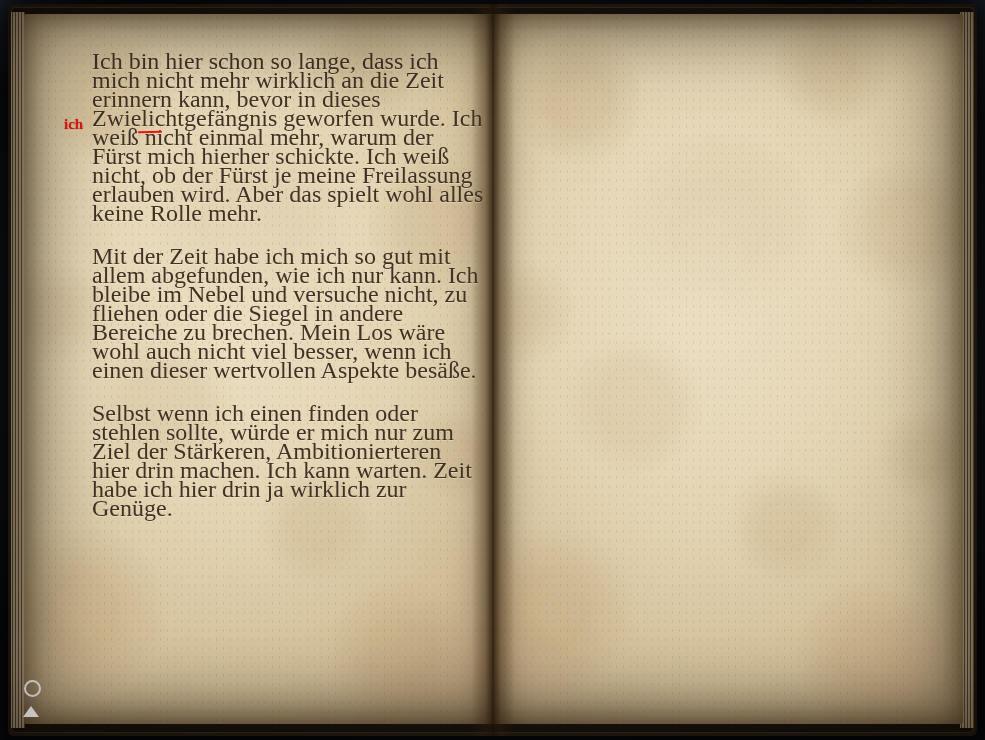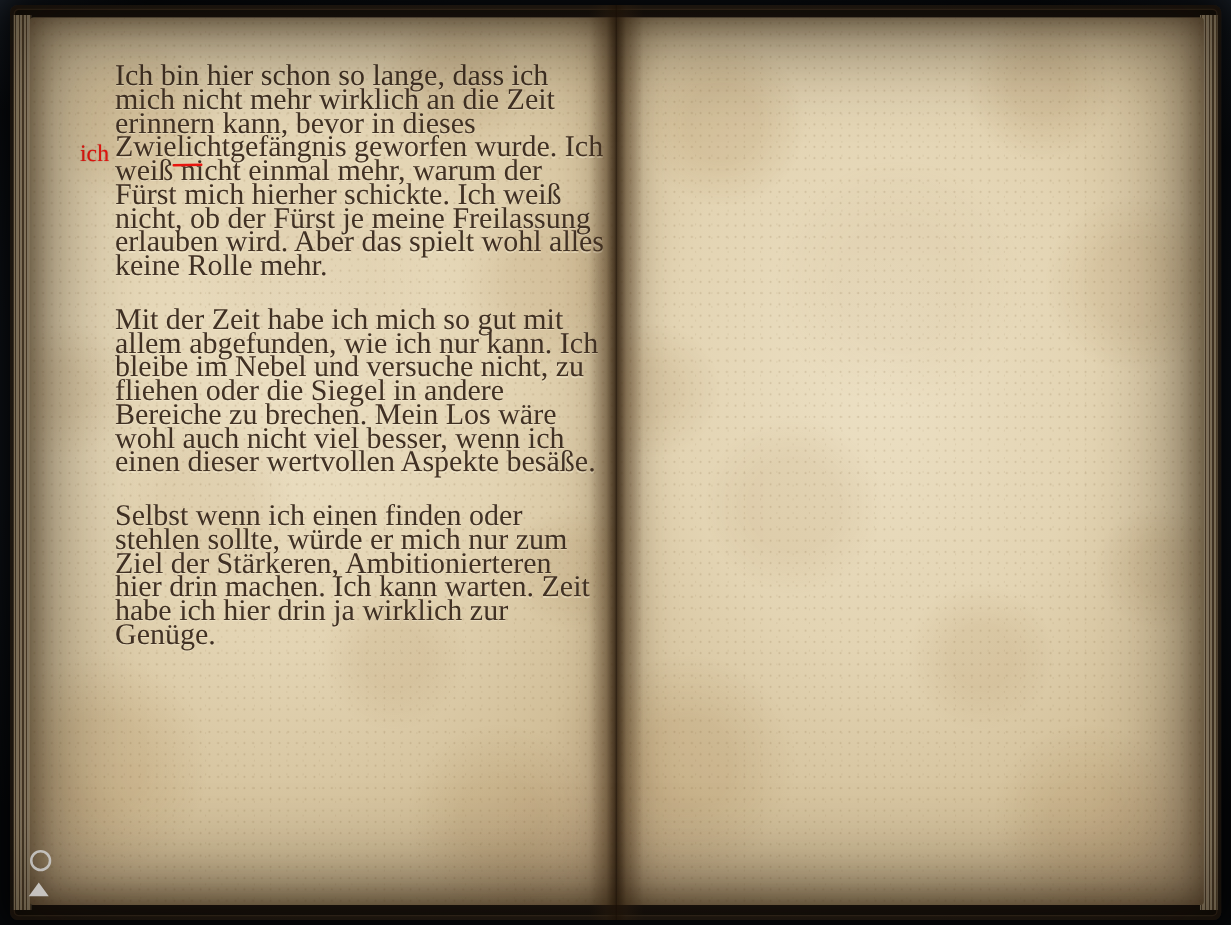--- a/index.html
+++ b/index.html
@@ -182,23 +182,23 @@
   }
   .para:last-child { margin-bottom: 0; }
 
   
   .annotation {
     position: absolute;
     left: 40px;
     top: 100px;
     color: #e8150f;
     font-family: "Liberation Serif", serif;
-    font-size: 19px;
+    font-size: 15px;
     line-height: 20px;
-    font-weight: 400;
+    font-weight: 700;
     text-shadow: 0 0 1px rgba(120,0,0,0.5);
   }
   .underline-mark {
     position: absolute;
     left: 114px;
     top: 117px;
     width: 24px;
     height: 2px;
     background: #e8150f;
     border-radius: 2px;

